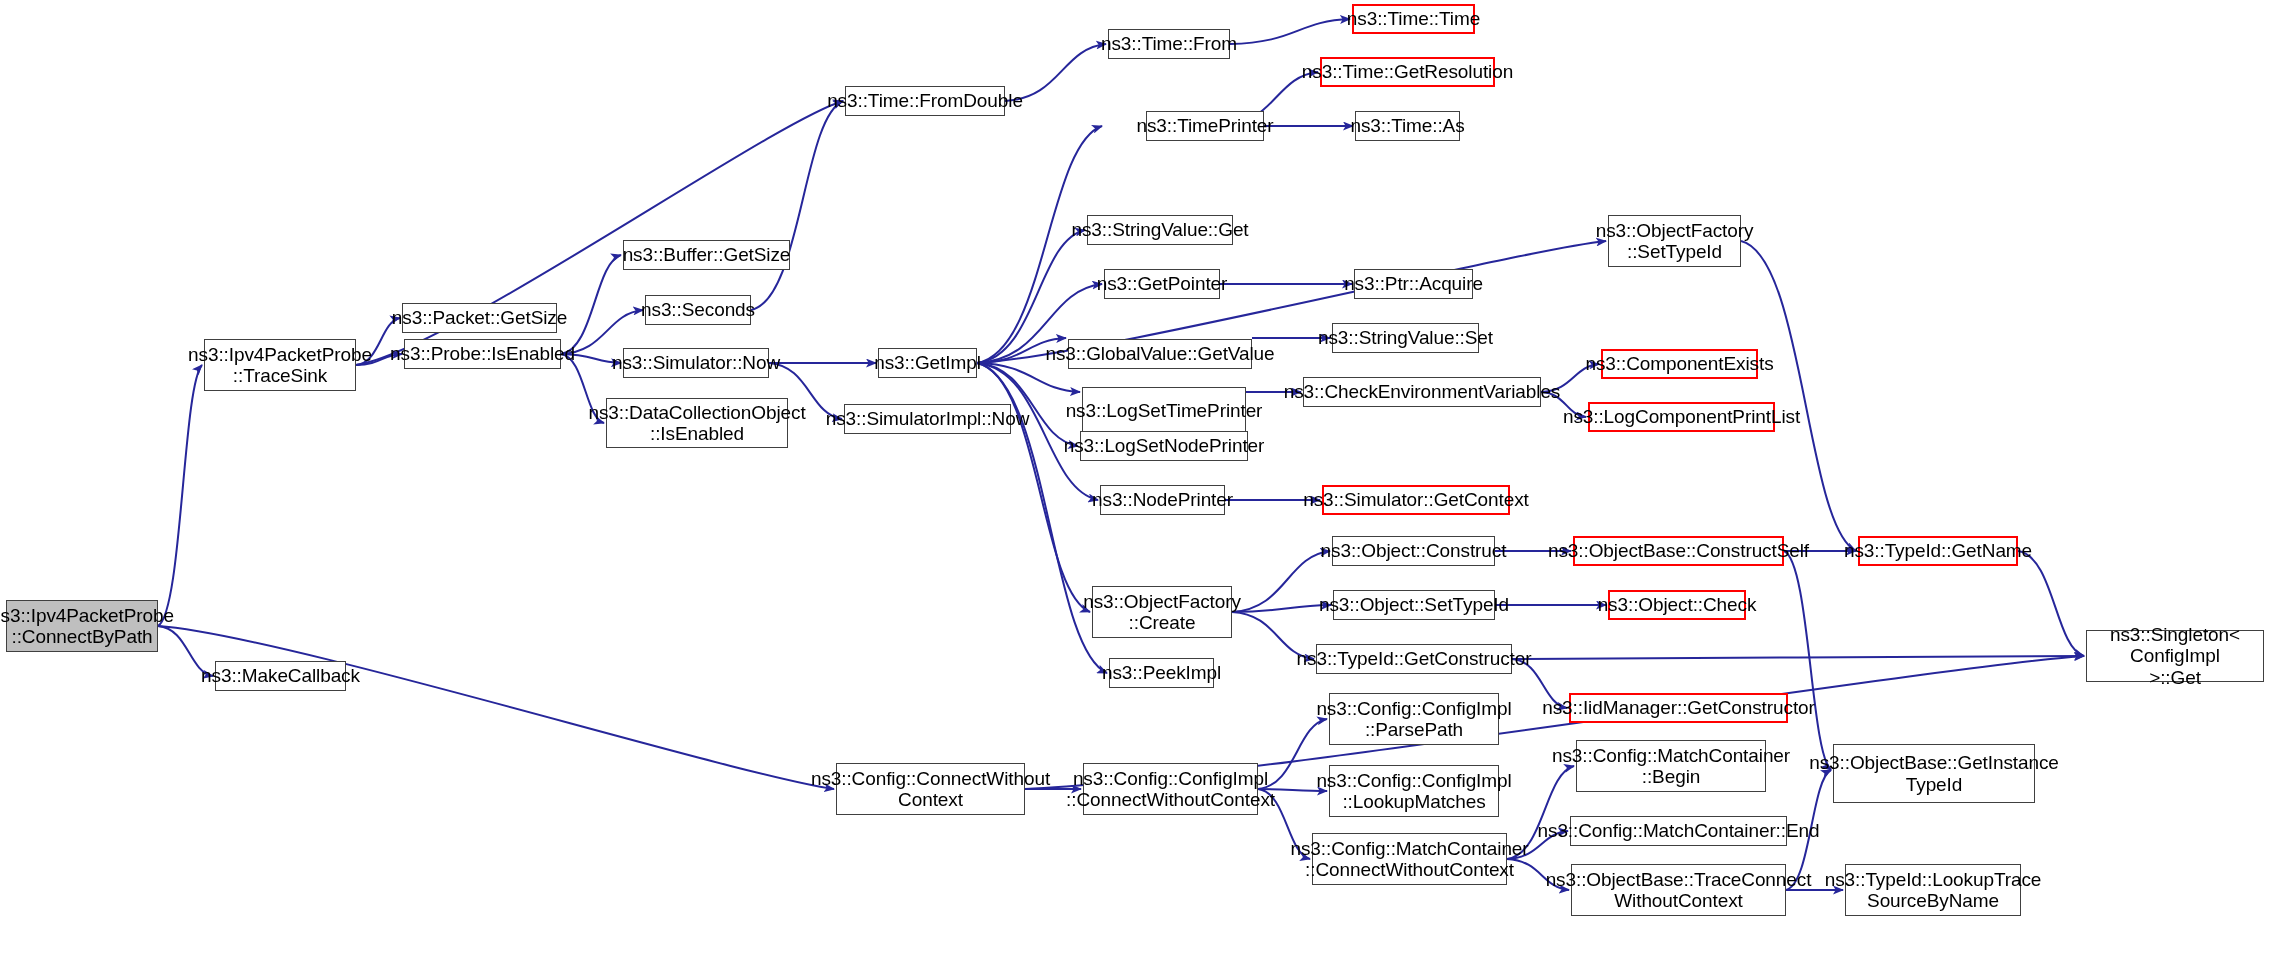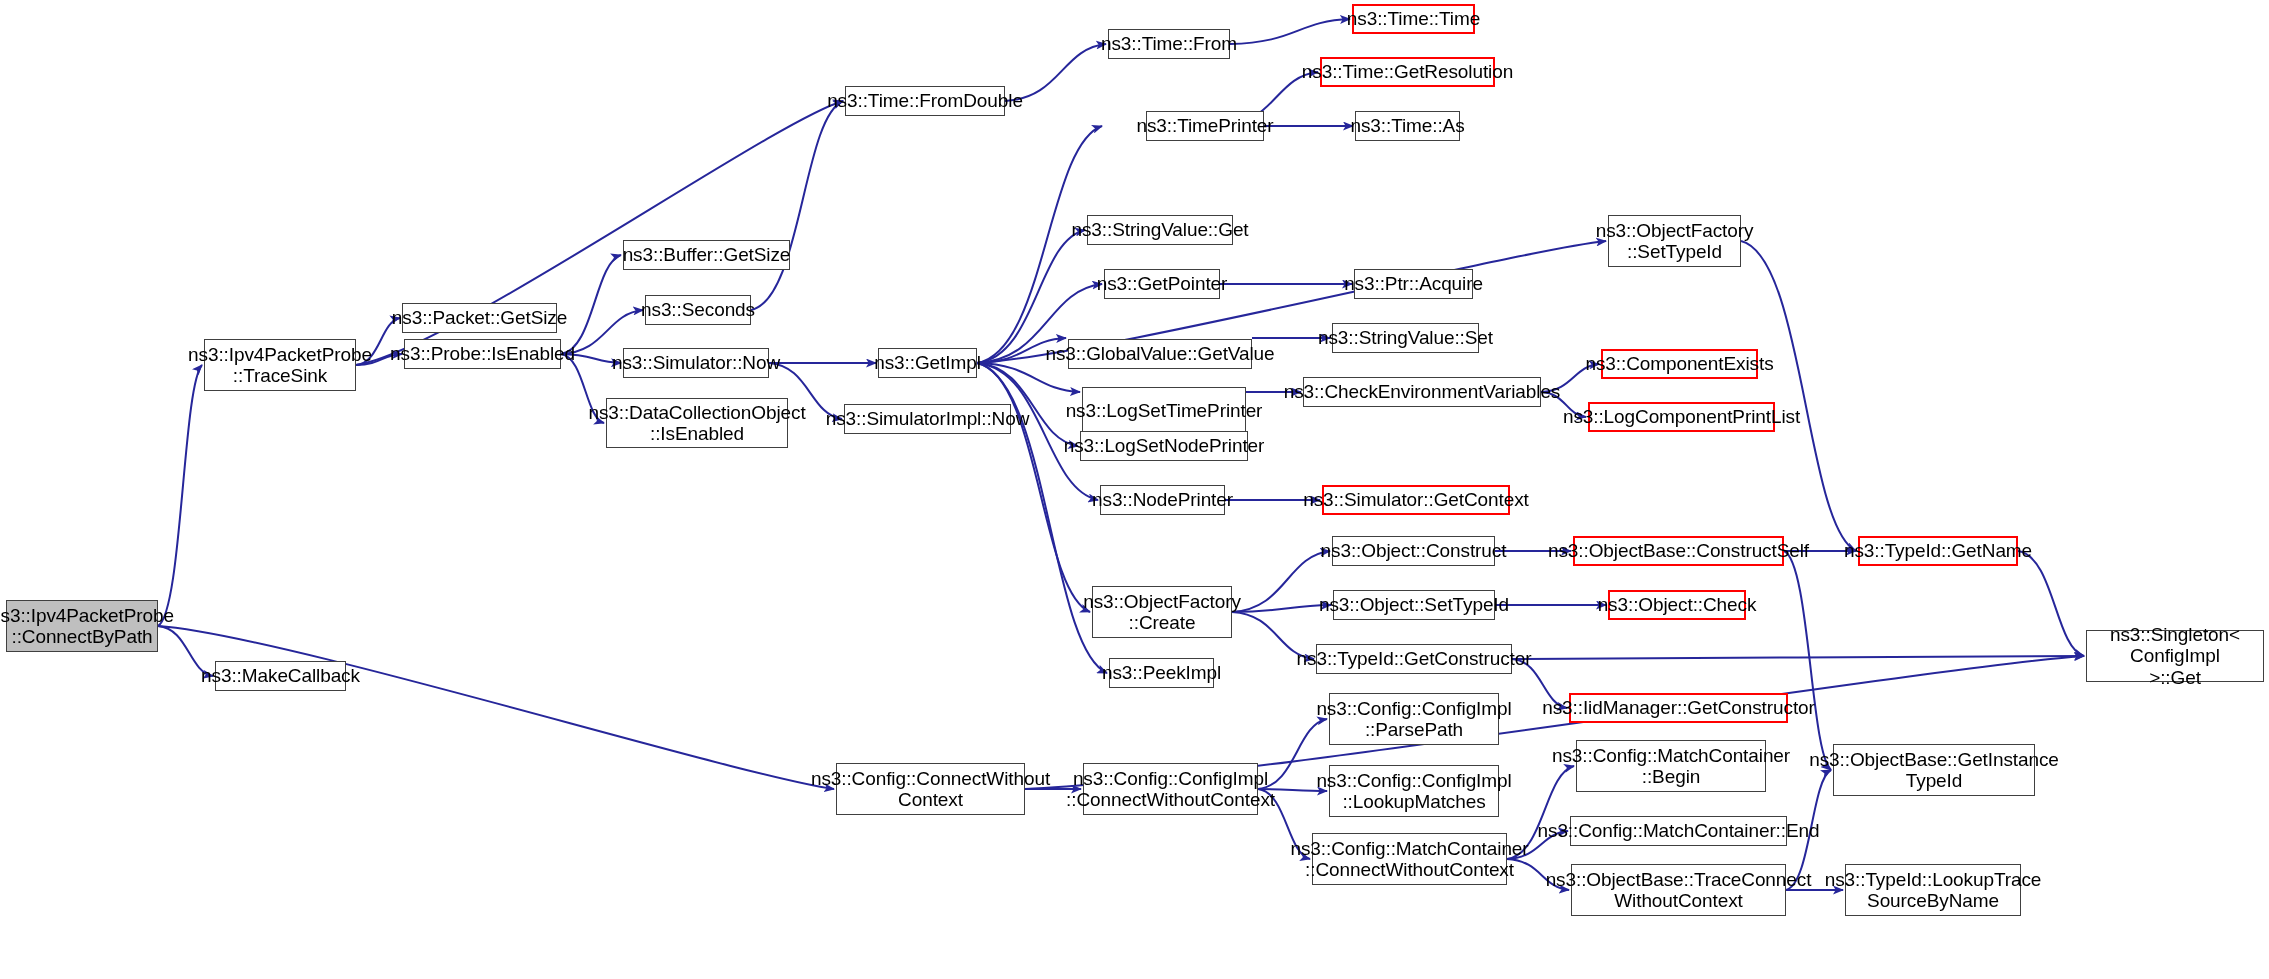--- a/index.html
+++ b/index.html
@@ -169,20 +169,20 @@
       <div class="node red" style="left: 1588px; top: 402px; width: 187px; height: 30px;">ns3::LogComponentPrintList</div>
       <div class="node red" style="left: 1573px; top: 536px; width: 211px; height: 30px;">ns3::ObjectBase::ConstructSelf</div>
       <div class="node red" style="left: 1608px; top: 590px; width: 138px; height: 30px;">ns3::Object::Check</div>
       <div class="node red" style="left: 1569px; top: 693px; width: 219px; height: 30px;">ns3::IidManager::GetConstructor</div>
       <div class="node" style="left: 1576px; top: 740px; width: 190px; height: 52px;">ns3::Config::MatchContainer
 ::Begin</div>
       <div class="node" style="left: 1570px; top: 816px; width: 217px; height: 30px;">ns3::Config::MatchContainer::End</div>
       <div class="node" style="left: 1571px; top: 864px; width: 215px; height: 52px;">ns3::ObjectBase::TraceConnect
 WithoutContext</div>
       <div class="node red" style="left: 1858px; top: 536px; width: 160px; height: 30px;">ns3::TypeId::GetName</div>
-      <div class="node" style="left: 1833px; top: 744px; width: 202px; height: 52px;">ns3::ObjectBase::GetInstance
+      <div class="node" style="left: 1833px; top: 744px; width: 202px; height: 59px;">ns3::ObjectBase::GetInstance
 TypeId</div>
       <div class="node" style="left: 1845px; top: 864px; width: 176px; height: 52px;">ns3::TypeId::LookupTrace
 SourceByName</div>
       <div class="node" style="left: 2086px; top: 630px; width: 178px; height: 52px;">ns3::Singleton&lt; ConfigImpl
 &gt;::Get</div>
     </div>
 </div>
 
 </body></html>

